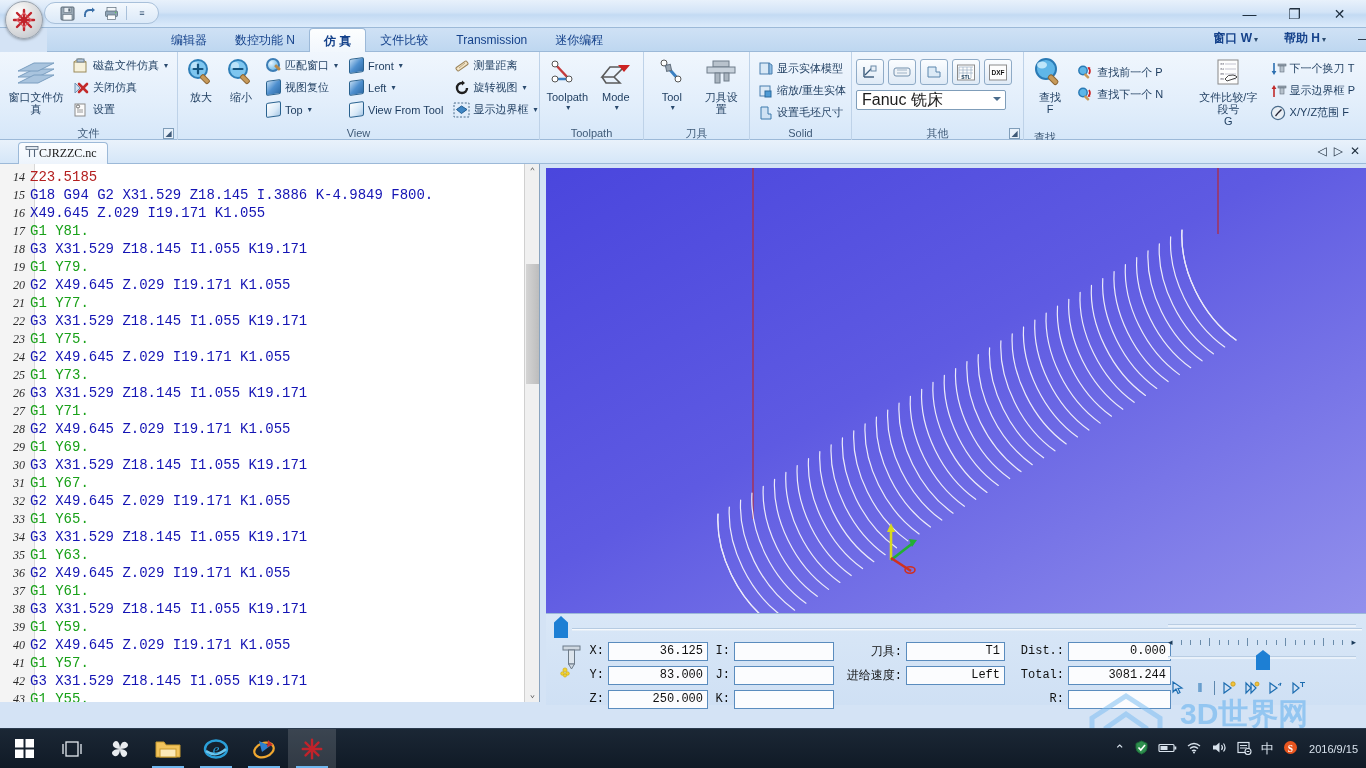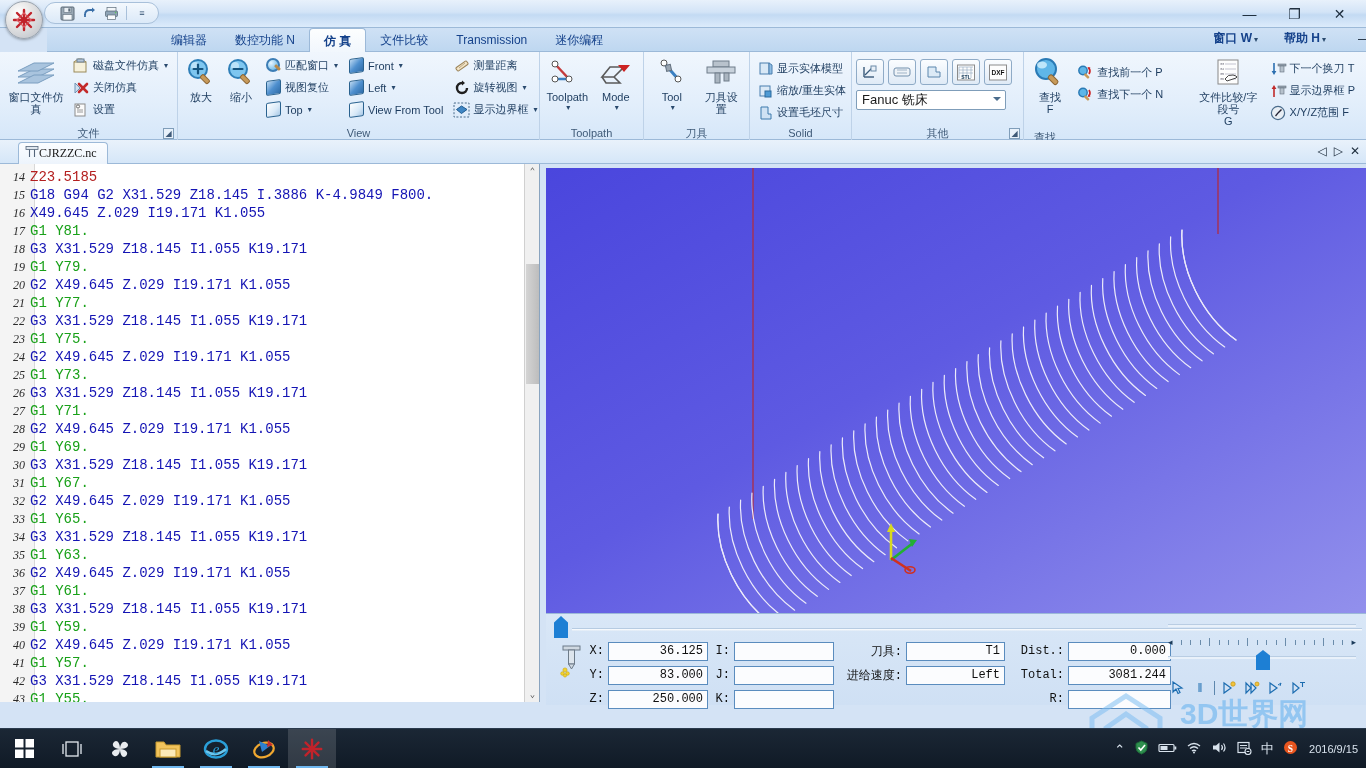--- a/index.html
+++ b/index.html
@@ -130,21 +130,21 @@
     border-radius: 50%; border: 2px solid #3c7db5;
     background: radial-gradient(circle at 30% 30%, #e8f6ff, #7cc0ea 70%, #4d9bd4);
   }
   .magnifier::after {
     content: ''; position: absolute; left: 8px; top: 8px; width: 7px; height: 3px;
     background: #b98a4a; transform: rotate(45deg); border-radius: 1px;
   }
 
   .combo {
     width: 150px; height: 20px; border: 1px solid #7f9db9; background: #fff;
-    font-size: 13px; line-height: 18px; padding: 0 16px 0 5px; position: relative;
+    font-size: 16px; line-height: 18px; padding: 0 16px 0 5px; position: relative;
     border-radius: 2px; color: #1b1b1b; cursor: pointer;
   }
   .combo .arrow {
     position: absolute; right: 4px; top: 6px; width: 0; height: 0;
     border-left: 4px solid transparent; border-right: 4px solid transparent;
     border-top: 4px solid #4a6c8c;
   }
   .sqbtn {
     width: 28px; height: 26px; border: 1px solid #8fabc7; border-radius: 3px;
     background: linear-gradient(to bottom, #fbfdff, #dfeaf6);

